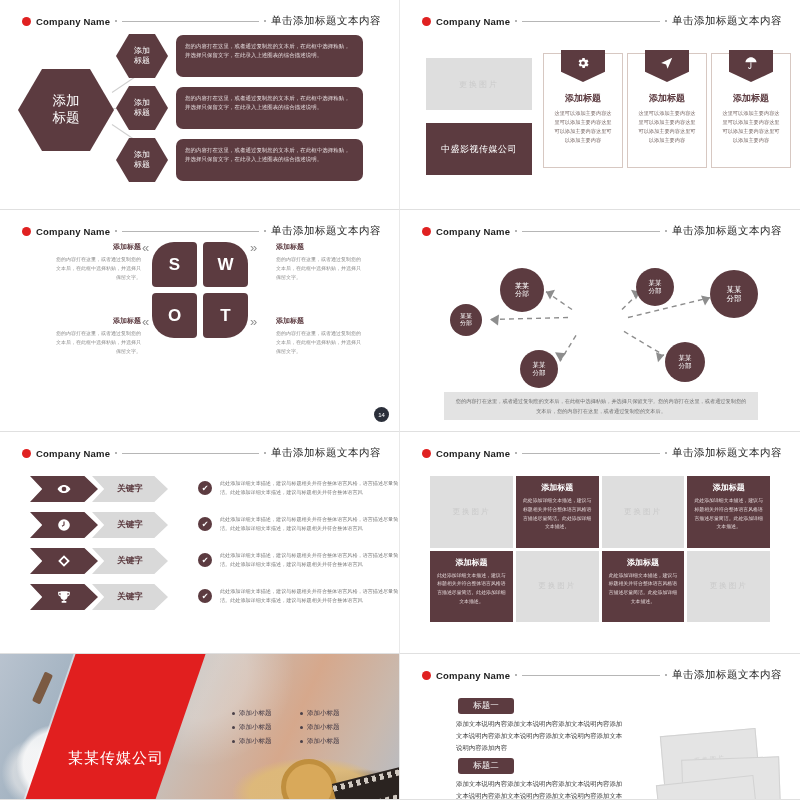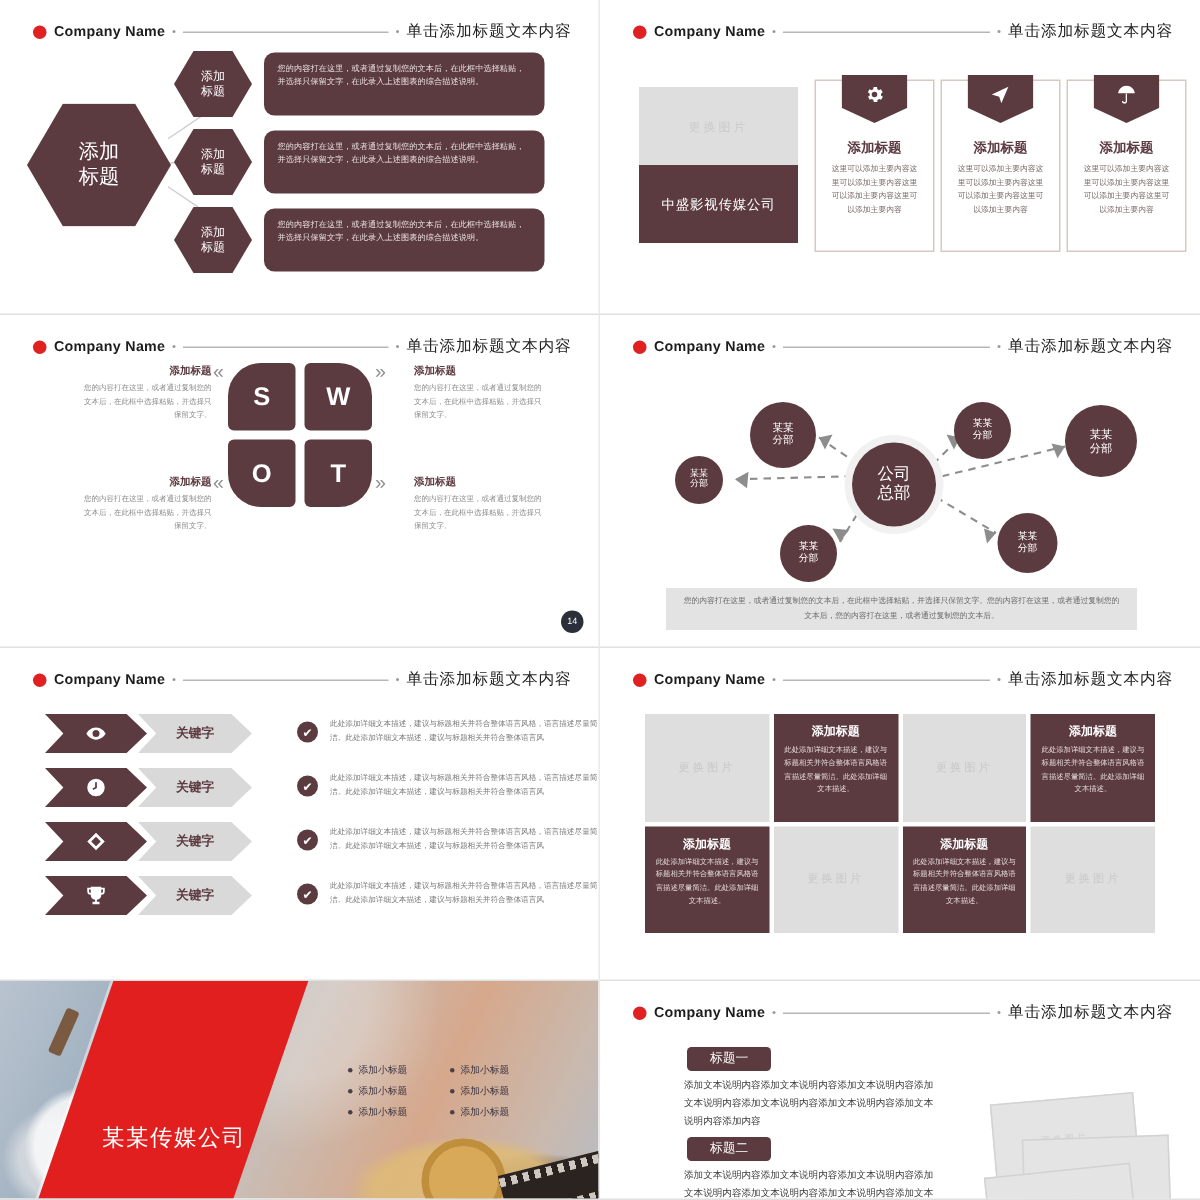--- a/index.html
+++ b/index.html
@@ -65,21 +65,21 @@
   }
   .t1 { top: 35px; } .t2 { top: 87px; } .t3 { top: 139px; }
 
   
   .imgph {
     background: #dedede; display: flex; align-items: center; justify-content: center;
     color: #cbcbcb; font-size: 8px; letter-spacing: 2px;
   }
   .co-img { position: absolute; left: 26px; top: 58px; width: 106px; height: 52px; }
   .co-name {
-    position: absolute; left: 26px; top: 110px; width: 106px; height: 52px;
+    position: absolute; left: 26px; top: 123px; width: 106px; height: 52px;
     background: #5c3b40; color: #fff; font-size: 9px;
     display: flex; align-items: center; justify-content: center; letter-spacing: .5px;
   }
   .card {
     position: absolute; top: 53px; width: 80px; height: 115px;
     border: 1px solid #d7c8c2; background: #fff;
   }
   .c1 { left: 143px; } .c2 { left: 227px; } .c3 { left: 311px; }
   .ribbon {
     position: absolute; left: 50%; top: -4px; transform: translateX(-50%);
@@ -395,23 +395,20 @@
         <g fill="#8d8d8d">
           <polygon points="90,110 99,105 98,116"></polygon>
           <polygon points="146,82 155,80 150,90"></polygon>
           <polygon points="160,152 155,143 166,144"></polygon>
           <polygon points="240,82 231,80 236,90"></polygon>
           <polygon points="264,146 256,143 258,153"></polygon>
           <polygon points="310,88 301,86 305,96"></polygon>
         </g>
       </svg>
 
-      <div class="node hq">
-        <span><span>公司</span><br><span>总部</span></span>
-      </div>
       <div class="node n1">
         <span><span>某某</span><br><span>分部</span></span>
       </div>
       <div class="node n2">
         <span><span>某某</span><br><span>分部</span></span>
       </div>
       <div class="node n3">
         <span><span>某某</span><br><span>分部</span></span>
       </div>
       <div class="node n4">

